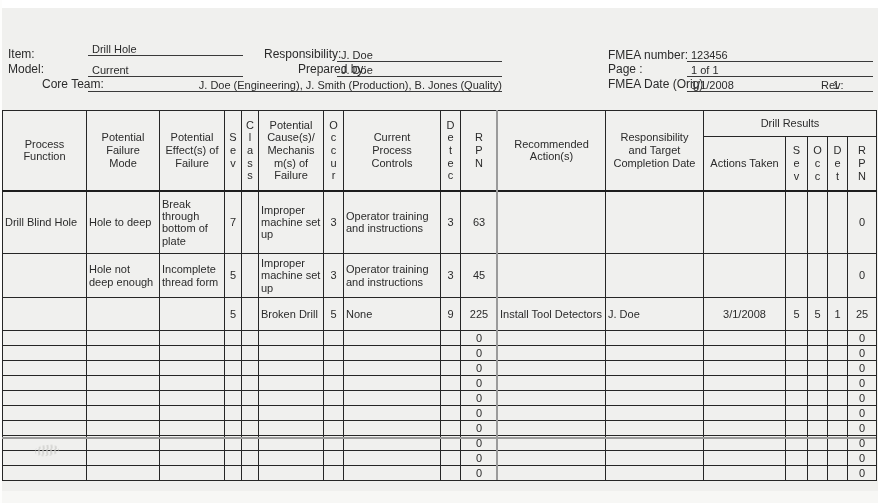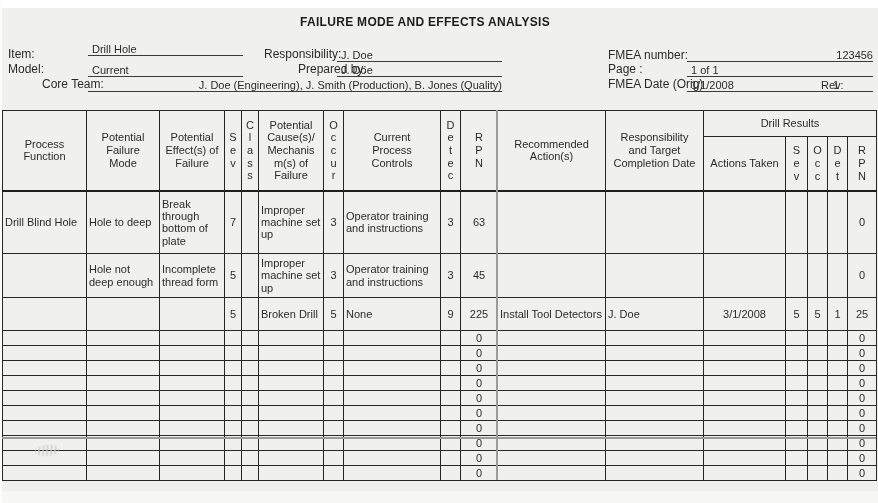--- a/index.html
+++ b/index.html
@@ -51,38 +51,37 @@
     transform:rotate(-6deg);border-radius:45%;filter:blur(.4px);
   }
 </style>
 </head>
 <body>
 
 <div class="stage">
   <div class="topband"></div>
   <div class="leftband"></div>
 
-  <div class="title">FAILURE MODE AND EFFECTS ANALYSIS</div>
 
   <div class="flabel" style="left:8px;top:47px;">Item:</div>
   <div class="flabel" style="left:8px;top:62px;">Model:</div>
   <div class="flabel" style="left:8px;top:77px;margin-left:34px;">Core Team:</div>
   <div class="fvalue" style="left:88px;top:42px;width:155px;">Drill Hole</div>
   <div class="fvalue" style="left:88px;top:63px;width:155px;">Current</div>
   <div class="fvalue" style="left:88px;top:78px;width:414px;text-align:right;">J. Doe (Engineering), J. Smith (Production), B. Jones (Quality)</div>
 
   <div class="flabel" style="left:264px;top:47px;">Responsibility:</div>
   <div class="flabel" style="left:266px;top:62px;padding-left:32px;">Prepared by:</div>
   <div class="fvalue" style="left:337px;top:48px;width:165px;">J. Doe</div>
   <div class="fvalue" style="left:337px;top:63px;width:165px;">J. Doe</div>
 
   <div class="flabel" style="left:608px;top:48px;">FMEA number:</div>
   <div class="flabel" style="left:608px;top:62px;">Page :</div>
   <div class="flabel" style="left:608px;top:77px;">FMEA Date (Orig)</div>
-  <div class="fvalue" style="left:687px;top:48px;width:186px;text-align:right;">123456</div>
+  <div class="fvalue" style="left:687px;top:48px;width:186px;">123456</div>
   <div class="fvalue" style="left:687px;top:63px;width:186px;">1 of 1</div>
   <div class="fvalue" style="left:687px;top:78px;width:186px;">
     <span>1/1/2008</span>
     <span class="revlabel">Rev:</span>
     <span class="revvalue">1</span>
   </div>
 
   <table class="fmea">
     <colgroup>
       <col style="width:84px">

